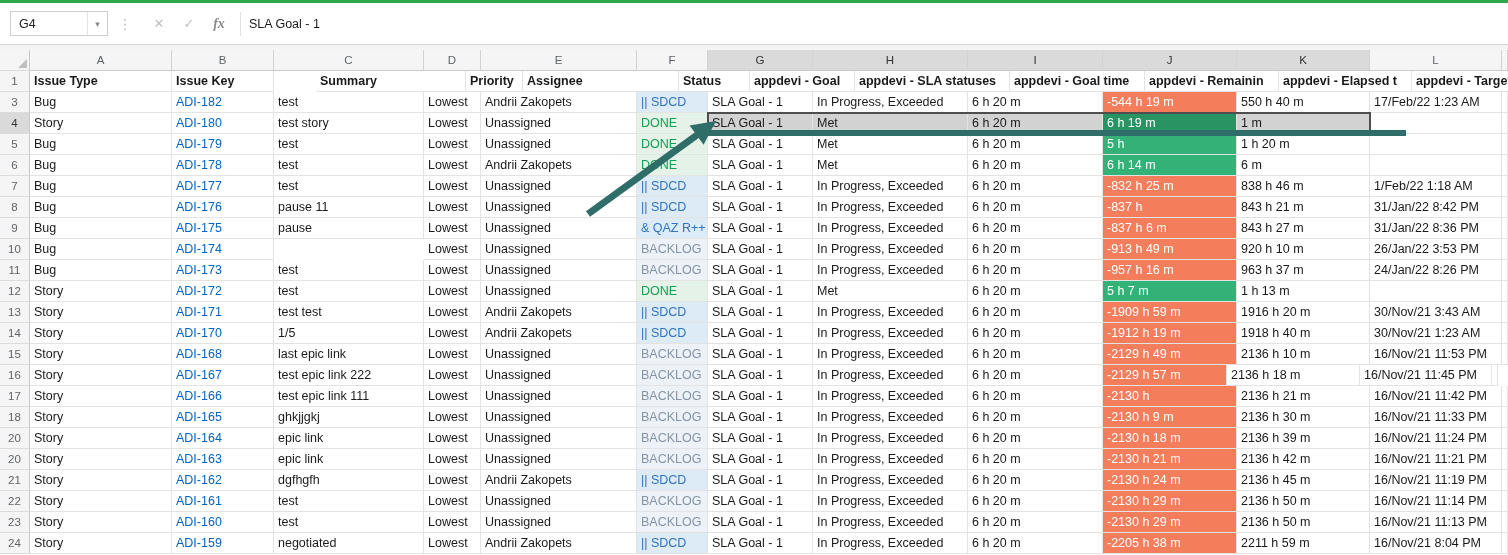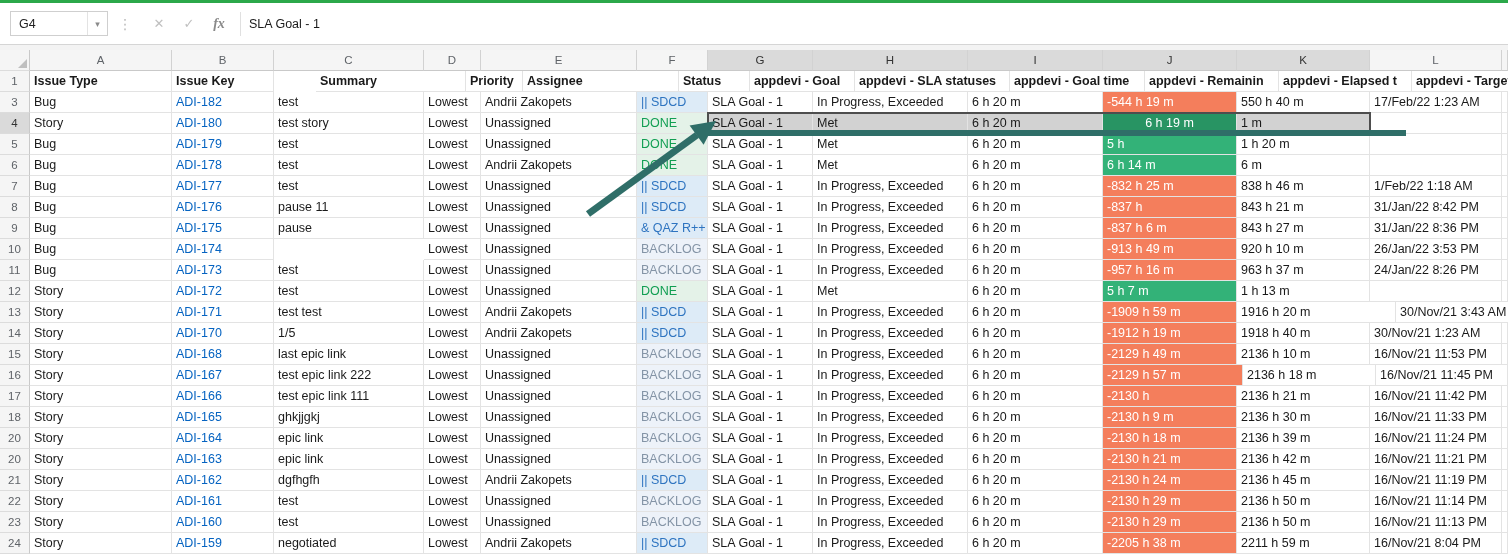--- a/index.html
+++ b/index.html
@@ -44,21 +44,21 @@
   .hdrcell { font-weight:bold; }
   .sliver { width:6px; padding:0; }
   .link { color:var(--link,#0563C1); }
 
   .st-blue  { color:var(--status-blue,#2E74C0);  background:var(--status-blue-bg,#DDEBF7); }
   .st-green { color:var(--status-green,#119E52); background:var(--status-green-bg,#E4F2E8); }
   .st-gray  { color:var(--status-gray,#8494A6);  background:var(--status-gray-bg,#EDF2F9); }
 
   .rem-neg { background:var(--remaining-negative-bg,#F47E5C); color:var(--remaining-text,#fff); }
   .rem-pos { background:var(--remaining-positive-bg,#33B278); color:var(--remaining-text,#fff); }
-  .rem-sel { background:var(--remaining-positive-selected-bg,#289463) !important;text-align:center; }
+  .rem-sel { background:var(--remaining-positive-selected-bg,#289463) !important; }
   .sel-gray { background:var(--selection-fill,#D2D2D2) !important; }
 
   .selection-overlay { position:absolute; left:707px; top:112px; width:664px; height:23px;
     border:2px solid var(--selection-border,#4E4E4E); pointer-events:none; z-index:5; }
 
   .arrow-overlay { position:absolute; left:0; top:0; width:1508px; height:555px;
     pointer-events:none; z-index:6; }
   .arrow-overlay line { stroke:var(--arrow,#2F6E68); }
   .arrow-overlay polygon { fill:var(--arrow,#2F6E68); }
 </style>
@@ -280,21 +280,21 @@
       <div class="cell" style="width: 142px;">Story</div>
       <div class="cell link" style="width: 102px;">ADI-171</div>
       <div class="cell" style="width: 150px;">test test</div>
       <div class="cell" style="width: 57px;">Lowest</div>
       <div class="cell" style="width: 156px;">Andrii Zakopets</div>
       <div class="cell st-blue" style="width: 71px;">|| SDCD</div>
       <div class="cell" style="width: 105px;">SLA Goal - 1</div>
       <div class="cell" style="width: 155px;">In Progress, Exceeded</div>
       <div class="cell" style="width: 135px;">6 h 20 m</div>
       <div class="cell rem-neg" style="width: 134px;">-1909 h 59 m</div>
-      <div class="cell" style="width: 159px;">1916 h 20 m</div>
+      <div class="cell" style="width: 133px;">1916 h 20 m</div>
       <div class="cell" style="width: 132px;">30/Nov/21 3:43 AM</div>
       <div class="cell sliver"></div>
     </div>
     <div class="grow">
       <div class="rowhdr">14</div>
       <div class="cell" style="width: 142px;">Story</div>
       <div class="cell link" style="width: 102px;">ADI-170</div>
       <div class="cell" style="width: 150px;">1/5</div>
       <div class="cell" style="width: 57px;">Lowest</div>
       <div class="cell" style="width: 156px;">Andrii Zakopets</div>
@@ -327,21 +327,21 @@
       <div class="rowhdr">16</div>
       <div class="cell" style="width: 142px;">Story</div>
       <div class="cell link" style="width: 102px;">ADI-167</div>
       <div class="cell" style="width: 150px;">test epic link 222</div>
       <div class="cell" style="width: 57px;">Lowest</div>
       <div class="cell" style="width: 156px;">Unassigned</div>
       <div class="cell st-gray" style="width: 71px;">BACKLOG</div>
       <div class="cell" style="width: 105px;">SLA Goal - 1</div>
       <div class="cell" style="width: 155px;">In Progress, Exceeded</div>
       <div class="cell" style="width: 135px;">6 h 20 m</div>
-      <div class="cell rem-neg" style="width: 140px;">-2129 h 57 m</div>
+      <div class="cell rem-neg" style="width: 124px;">-2129 h 57 m</div>
       <div class="cell" style="width: 133px;">2136 h 18 m</div>
       <div class="cell" style="width: 132px;">16/Nov/21 11:45 PM</div>
       <div class="cell sliver"></div>
     </div>
     <div class="grow">
       <div class="rowhdr">17</div>
       <div class="cell" style="width: 142px;">Story</div>
       <div class="cell link" style="width: 102px;">ADI-166</div>
       <div class="cell" style="width: 150px;">test epic link 111</div>
       <div class="cell" style="width: 57px;">Lowest</div>

